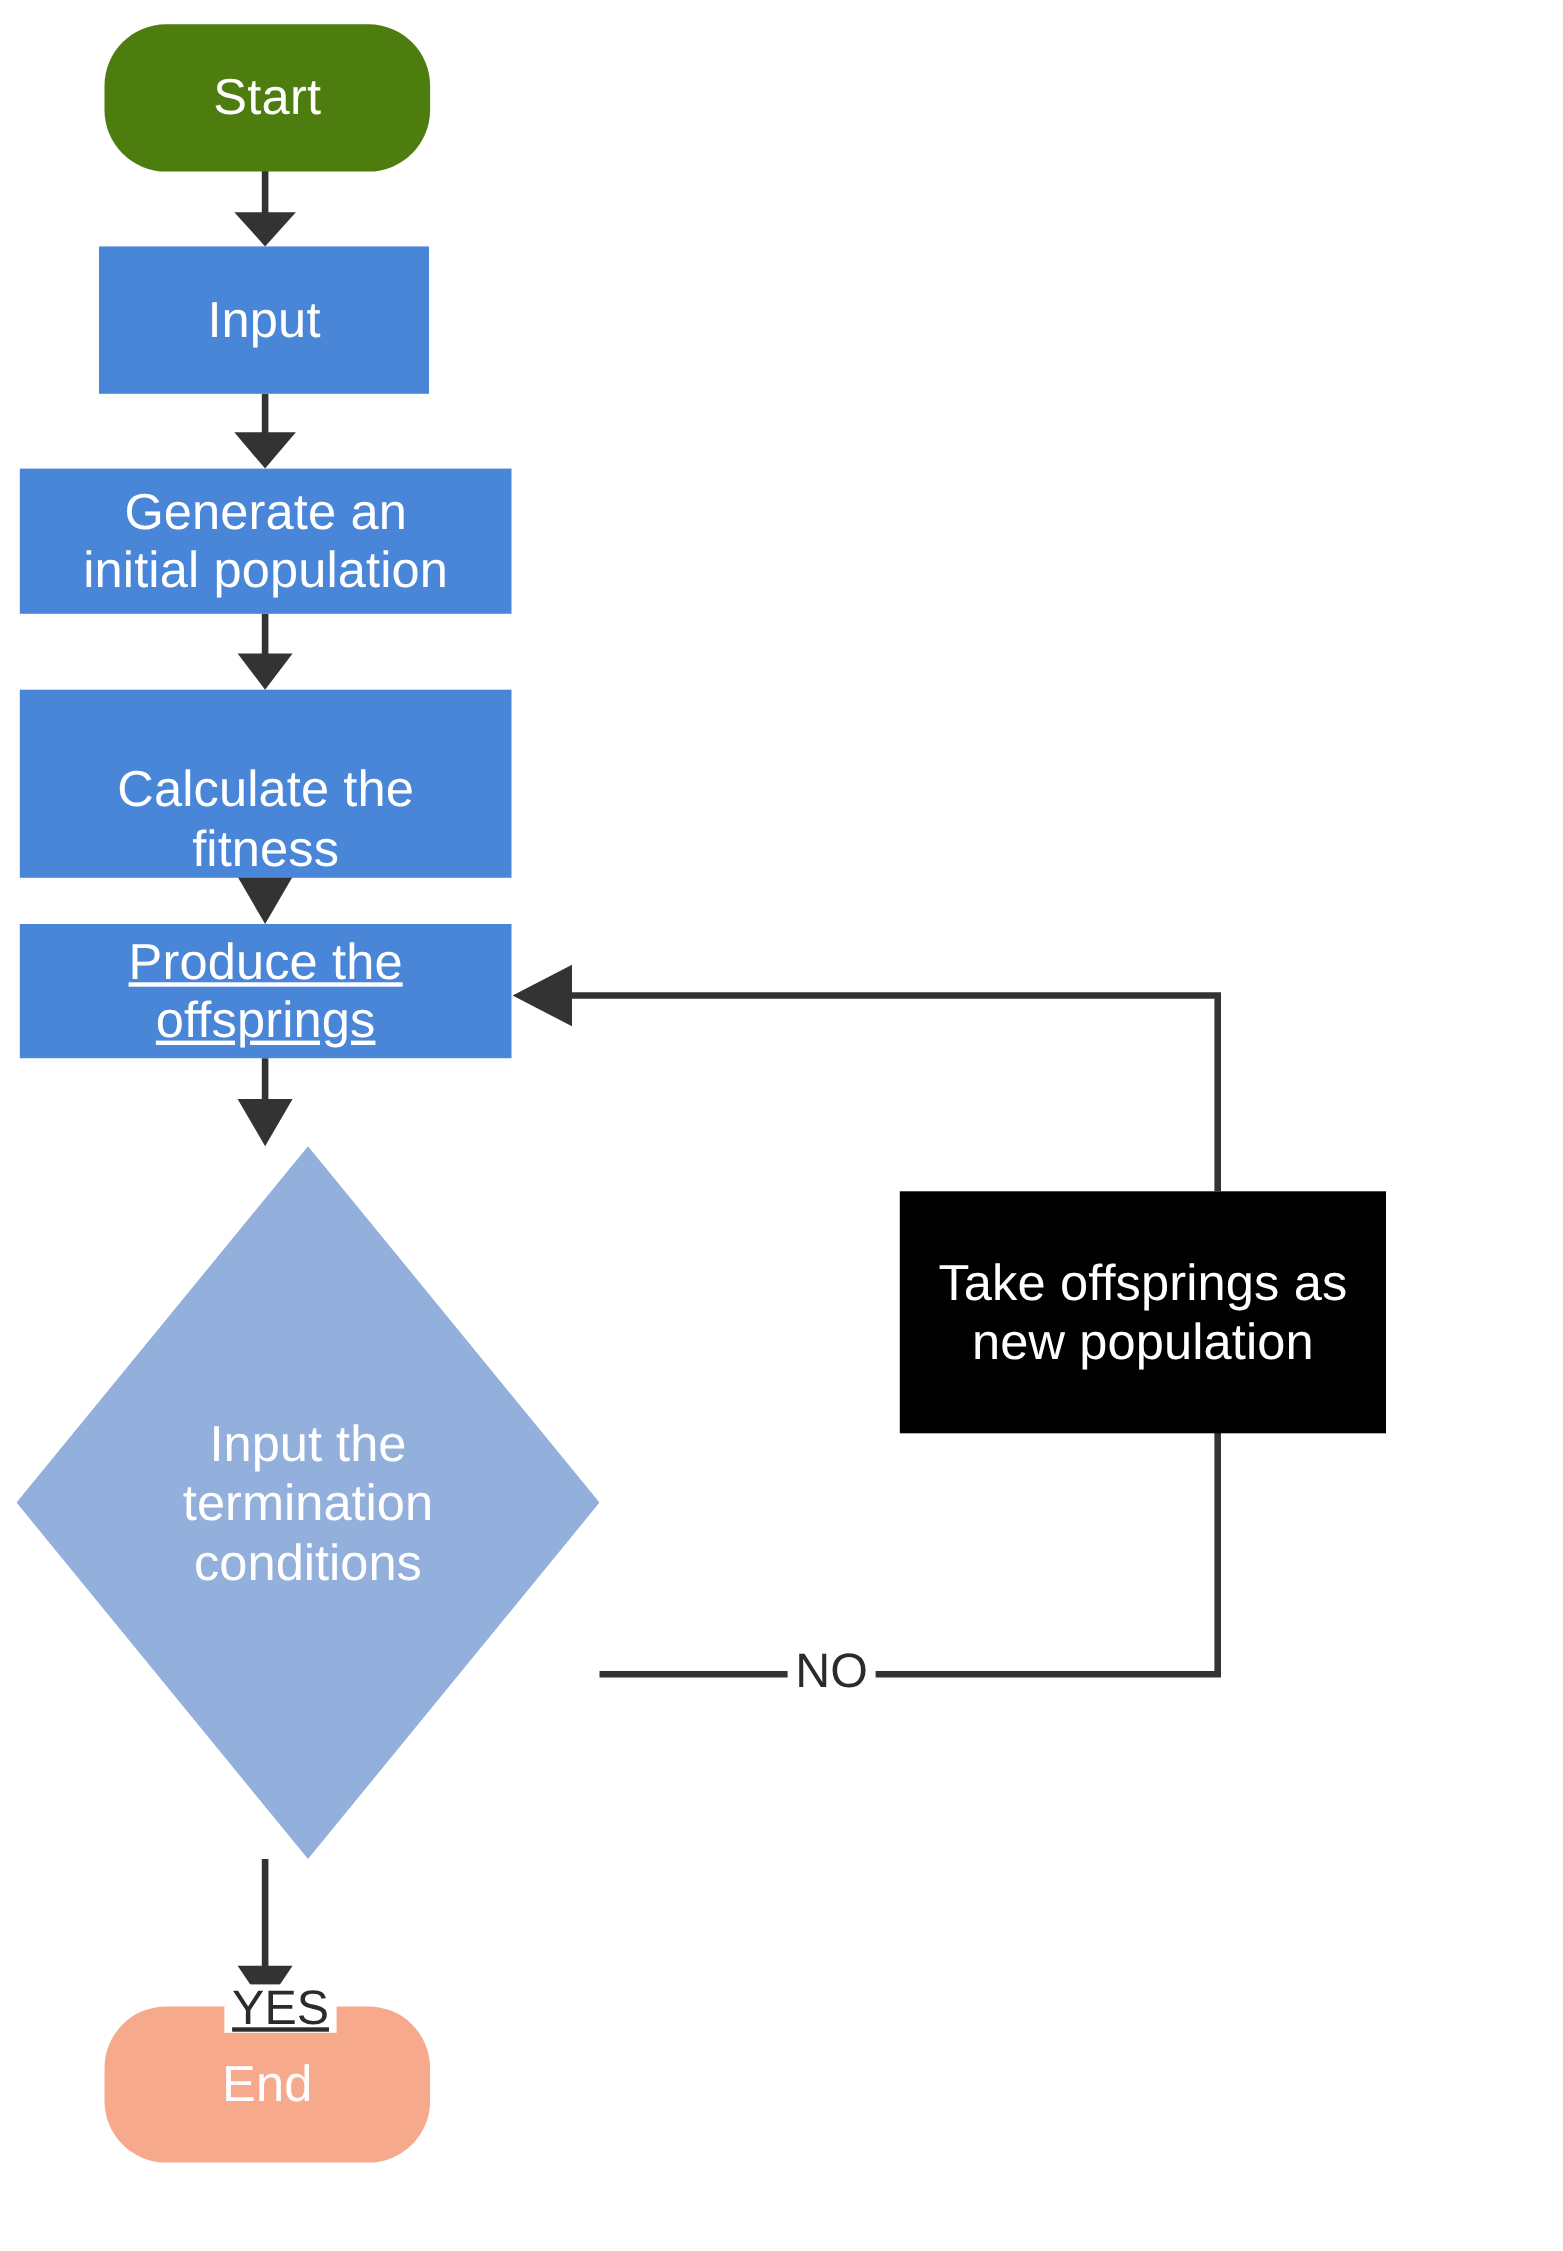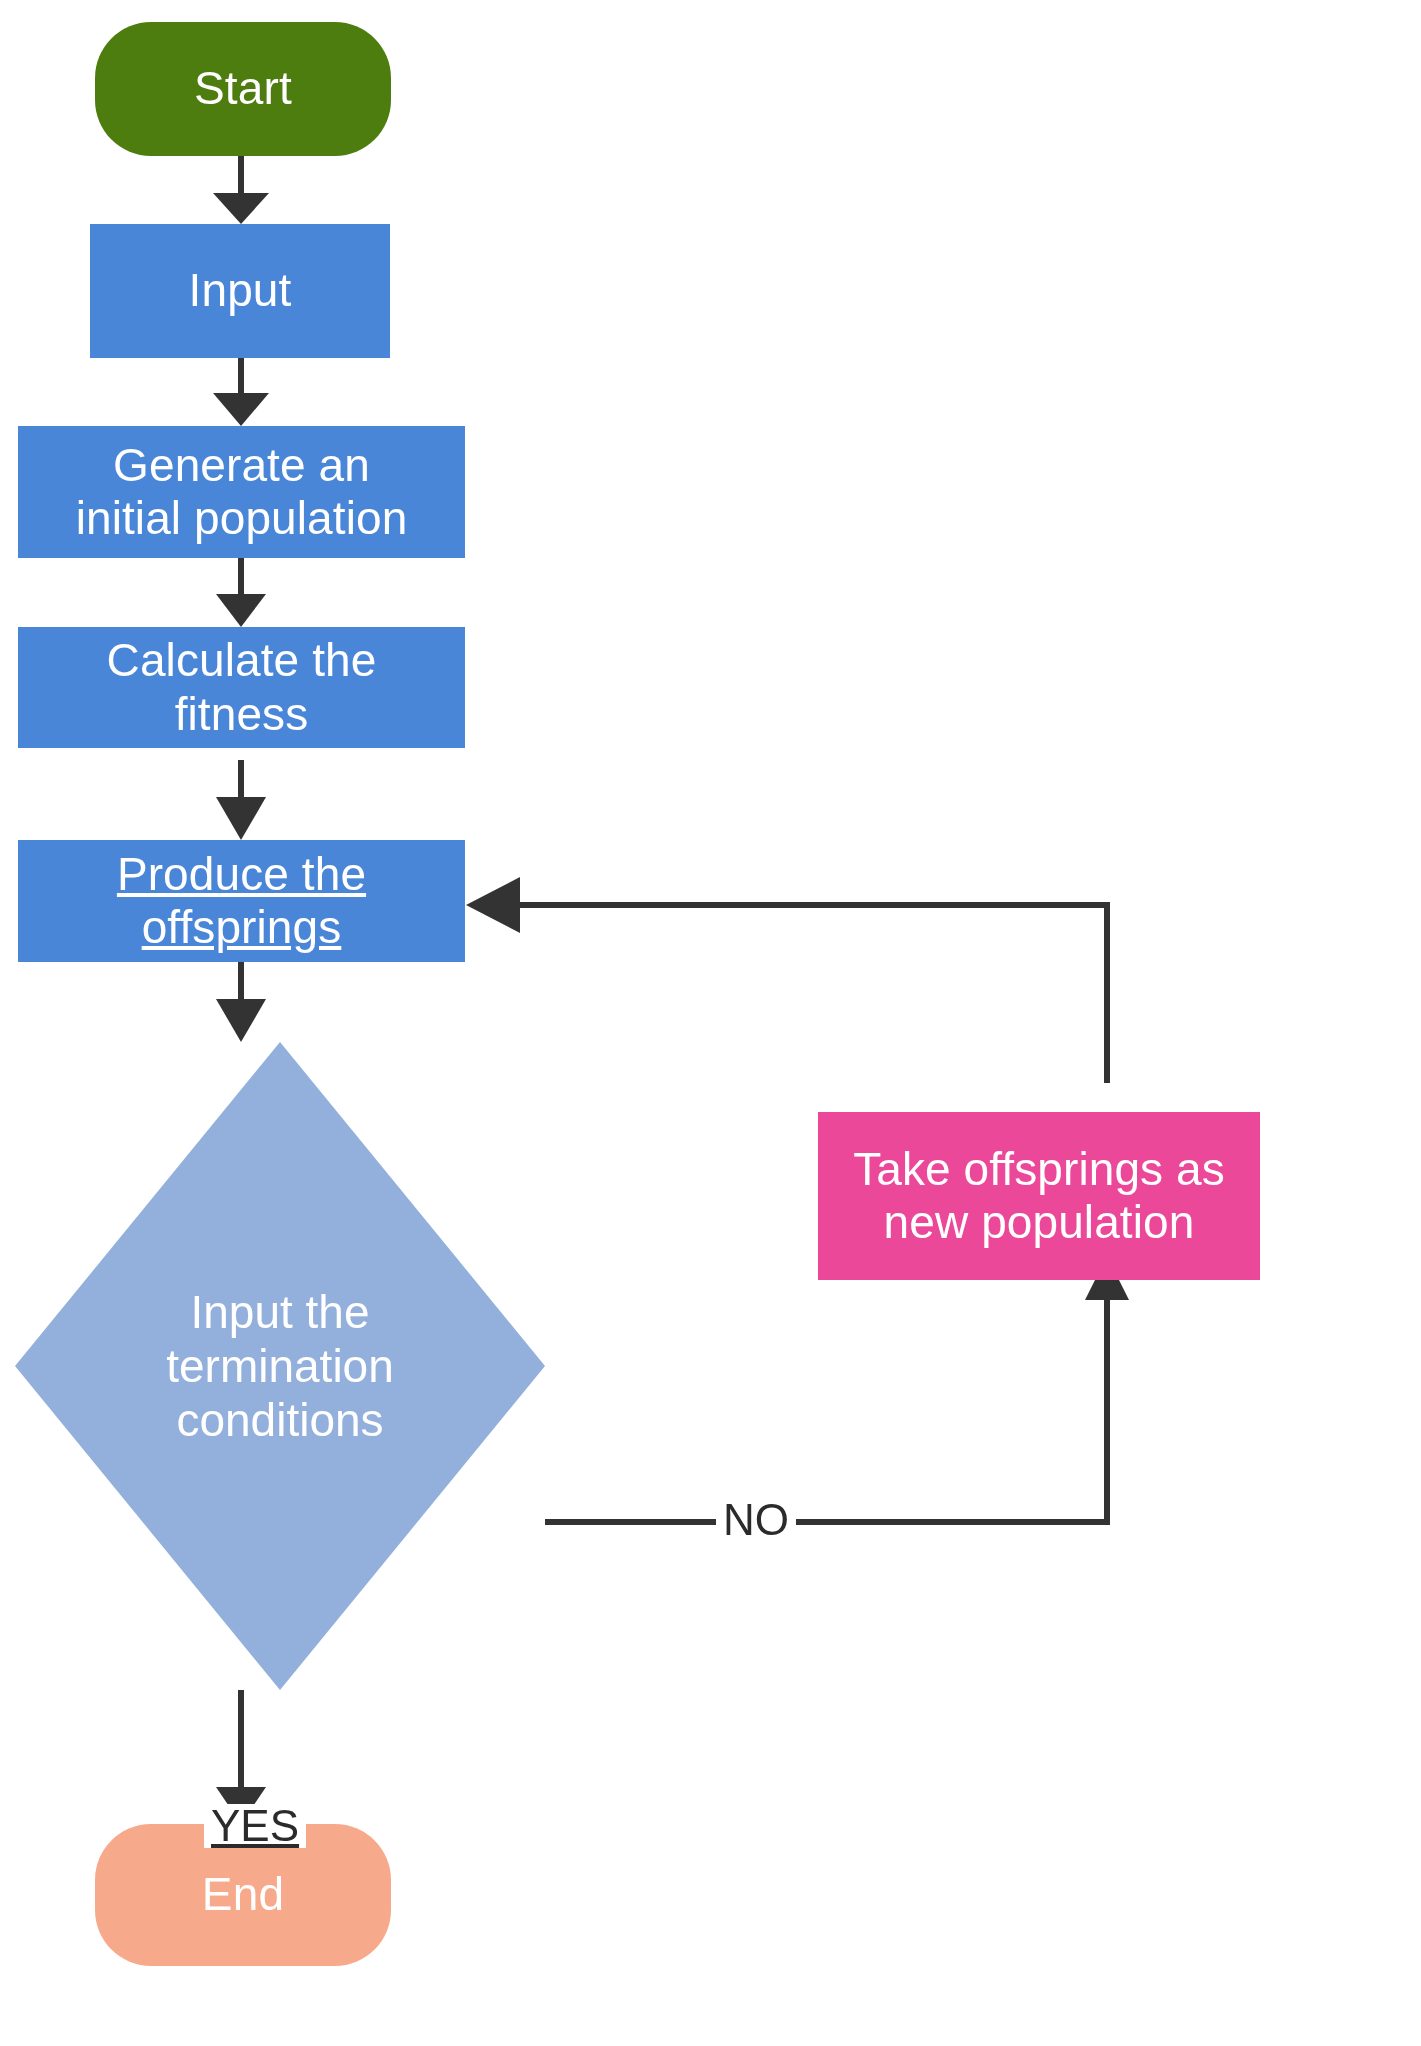--- a/index.html
+++ b/index.html
@@ -145,40 +145,40 @@
 
   <div class="node process" style="left:90px; top:224px; width:300px; height:134px; background:#4a86d8;">
     <span>Input</span>
   </div>
 
   <div class="node process" style="left:18px; top:426px; width:447px; height:132px; background:#4a86d8;">
     <span>Generate an
 initial population</span>
   </div>
 
-  <div class="node process" style="left:18px; top:627px; width:447px; height:121px; background:#4a86d8;">
+  <div class="node process" style="left:18px; top:627px; width:447px; height:171px; background:#4a86d8;align-items:flex-end;">
     <span>Calculate the
 fitness</span>
   </div>
 
   <div class="node process" style="left:18px; top:840px; width:447px; height:122px; background:#4a86d8;text-decoration:underline;">
     <span>Produce the
 offsprings</span>
   </div>
 
   <div class="decision-wrap" style="left:15px; top:1042px; width:530px; height:648px;">
     <svg class="decision-shape" viewBox="0 0 530 648" xmlns="http://www.w3.org/2000/svg">
       <polygon points="265,0 530,324 265,648 0,324" fill="#93afdb"></polygon>
     </svg>
     <div class="decision-label">Input the
 termination
 conditions</div>
   </div>
 
-  <div class="node process" style="left:818px; top:1083px; width:442px; height:168px; background:#ec4899;margin-top:29px;">
+  <div class="node process" style="left:818px; top:1083px; width:442px; height:220px; background:#000000;">
     <span>Take offsprings as
 new population</span>
   </div>
 
   <div class="node terminator" style="left:95px; top:1824px; width:296px; height:142px; background:#f7a98b;">
     <span>End</span>
   </div>
 
   <div class="edge-label" style="left:716px; top:1498px;">NO</div>
 

